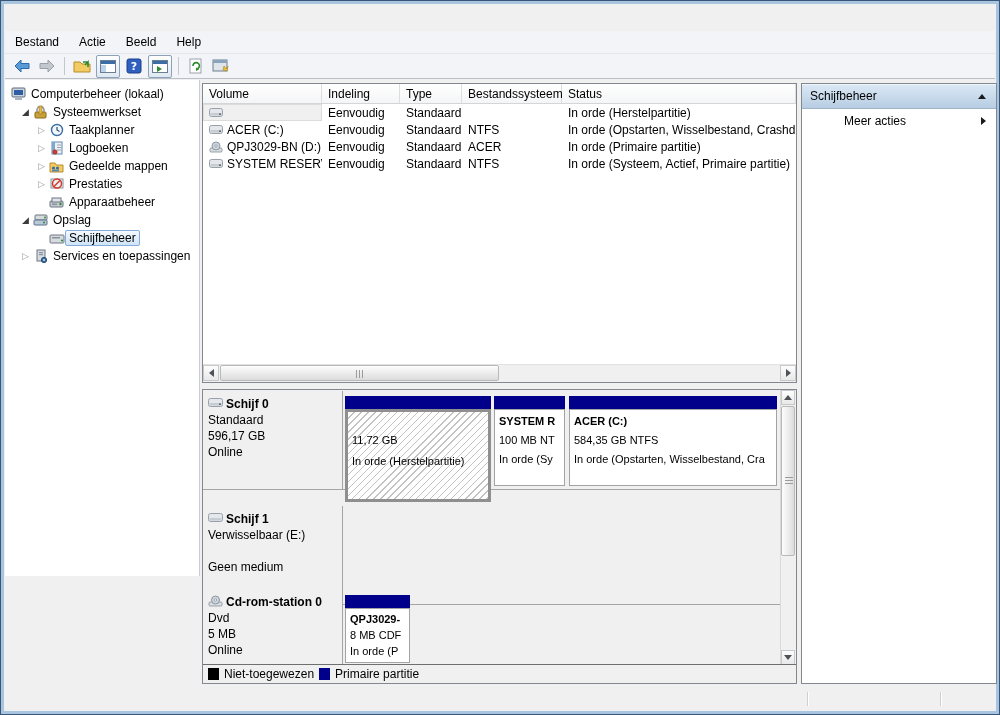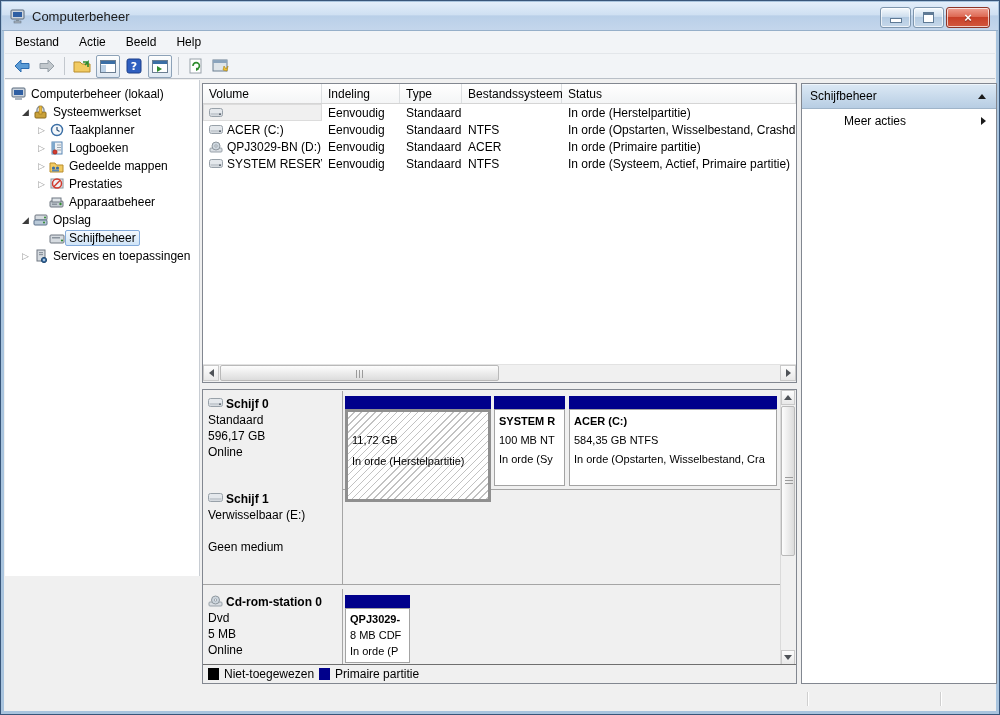--- a/index.html
+++ b/index.html
@@ -54,21 +54,21 @@
   .tri{width:0;height:0;display:inline-block;}
   .tri.left{border-top:4px solid transparent;border-bottom:4px solid transparent;border-right:5px solid #4e5257;}
   .tri.right{border-top:4px solid transparent;border-bottom:4px solid transparent;border-left:5px solid #4e5257;}
   .tri.up{border-left:4px solid transparent;border-right:4px solid transparent;border-bottom:5px solid #4e5257;}
   .tri.down{border-left:4px solid transparent;border-right:4px solid transparent;border-top:5px solid #4e5257;}
 
   
   .disk-pane{position:absolute;left:201px;top:388px;width:595px;height:295px;background:#f0f0f0;border:1px solid #828790;box-sizing:border-box;overflow:hidden;}
   .drow{position:absolute;left:0;right:15px;border-bottom:1px solid #a5a5a5;}
   .drow0{top:1px;height:98px;}
-  .drow1{top:96px;height:98px;}
+  .drow1{top:116px;height:98px;}
   .drow2{top:199px;height:76px;border-bottom:none;overflow:hidden;}
   .dinfo{position:absolute;left:0;top:0;bottom:0;width:140px;border-right:1px solid #a5a5a5;padding:5px 0 0 5px;box-sizing:border-box;background:#f0f0f0;}
   .dname{font-weight:bold;display:flex;align-items:center;gap:3px;height:16px;}
   .dline{height:16px;line-height:16px;}
   .part{position:absolute;top:5px;height:90px;}
   .pbar{height:13px;background:#00008b;}
   .pbody{margin-top:0;background:#fff;border:1px solid #a3a3a3;height:71px;padding:2px 4px;box-sizing:content-box;font-size:11px;overflow:hidden;white-space:nowrap;}
   .pbody .pl{line-height:19px;height:19px;overflow:hidden;}
   .pbody .pt{font-weight:bold;}
   .pbody.hatched{border:3px solid #8f8f8f;height:67px;background:repeating-linear-gradient(135deg,#ffffff 0 4px,#c2c2c2 4px 5px);padding-top:18px;}
@@ -97,42 +97,20 @@
 
   
   .statusbar{position:absolute;left:4px;right:4px;top:686px;height:24px;background:#f0f0f0;}
   .sdiv{position:absolute;top:5px;width:1px;height:14px;background:#cfcfcf;box-shadow:1px 0 0 #ffffff;}
 </style>
 </head>
 <body>
 
 <div class="window">
 
-  <div class="titlebar">
-    <span class="app-icon">
-      <svg width="16" height="16">
-          <rect x="1" y="2" width="13" height="9" rx="1" fill="#cdd5de" stroke="#5a6b7d"></rect>
-          <rect x="3" y="4" width="9" height="5" fill="#2f5fa3"></rect>
-          <rect x="6" y="11" width="3" height="2" fill="#8a97a5"></rect>
-          <rect x="4" y="13" width="7" height="2" fill="#aab4bf" stroke="#5a6b7d" stroke-width="0.5"></rect>
-        </svg>
-    </span>
-    <span class="title">Computerbeheer</span>
-    <div class="winbtns">
-      <div class="wbtn min">
-          <span class="glyph-min"></span>
-        </div>
-      <div class="wbtn max">
-          <span class="glyph-max"></span>
-        </div>
-      <div class="wbtn close">
-          <span class="glyph-x">×</span>
-        </div>
-    </div>
-  </div>
 
   <div class="menubar">
     <span class="menu-item">Bestand</span>
     <span class="menu-item">Actie</span>
     <span class="menu-item">Beeld</span>
     <span class="menu-item">Help</span>
   </div>
 
   <div class="toolbar">
     <div class="tb-btn">

